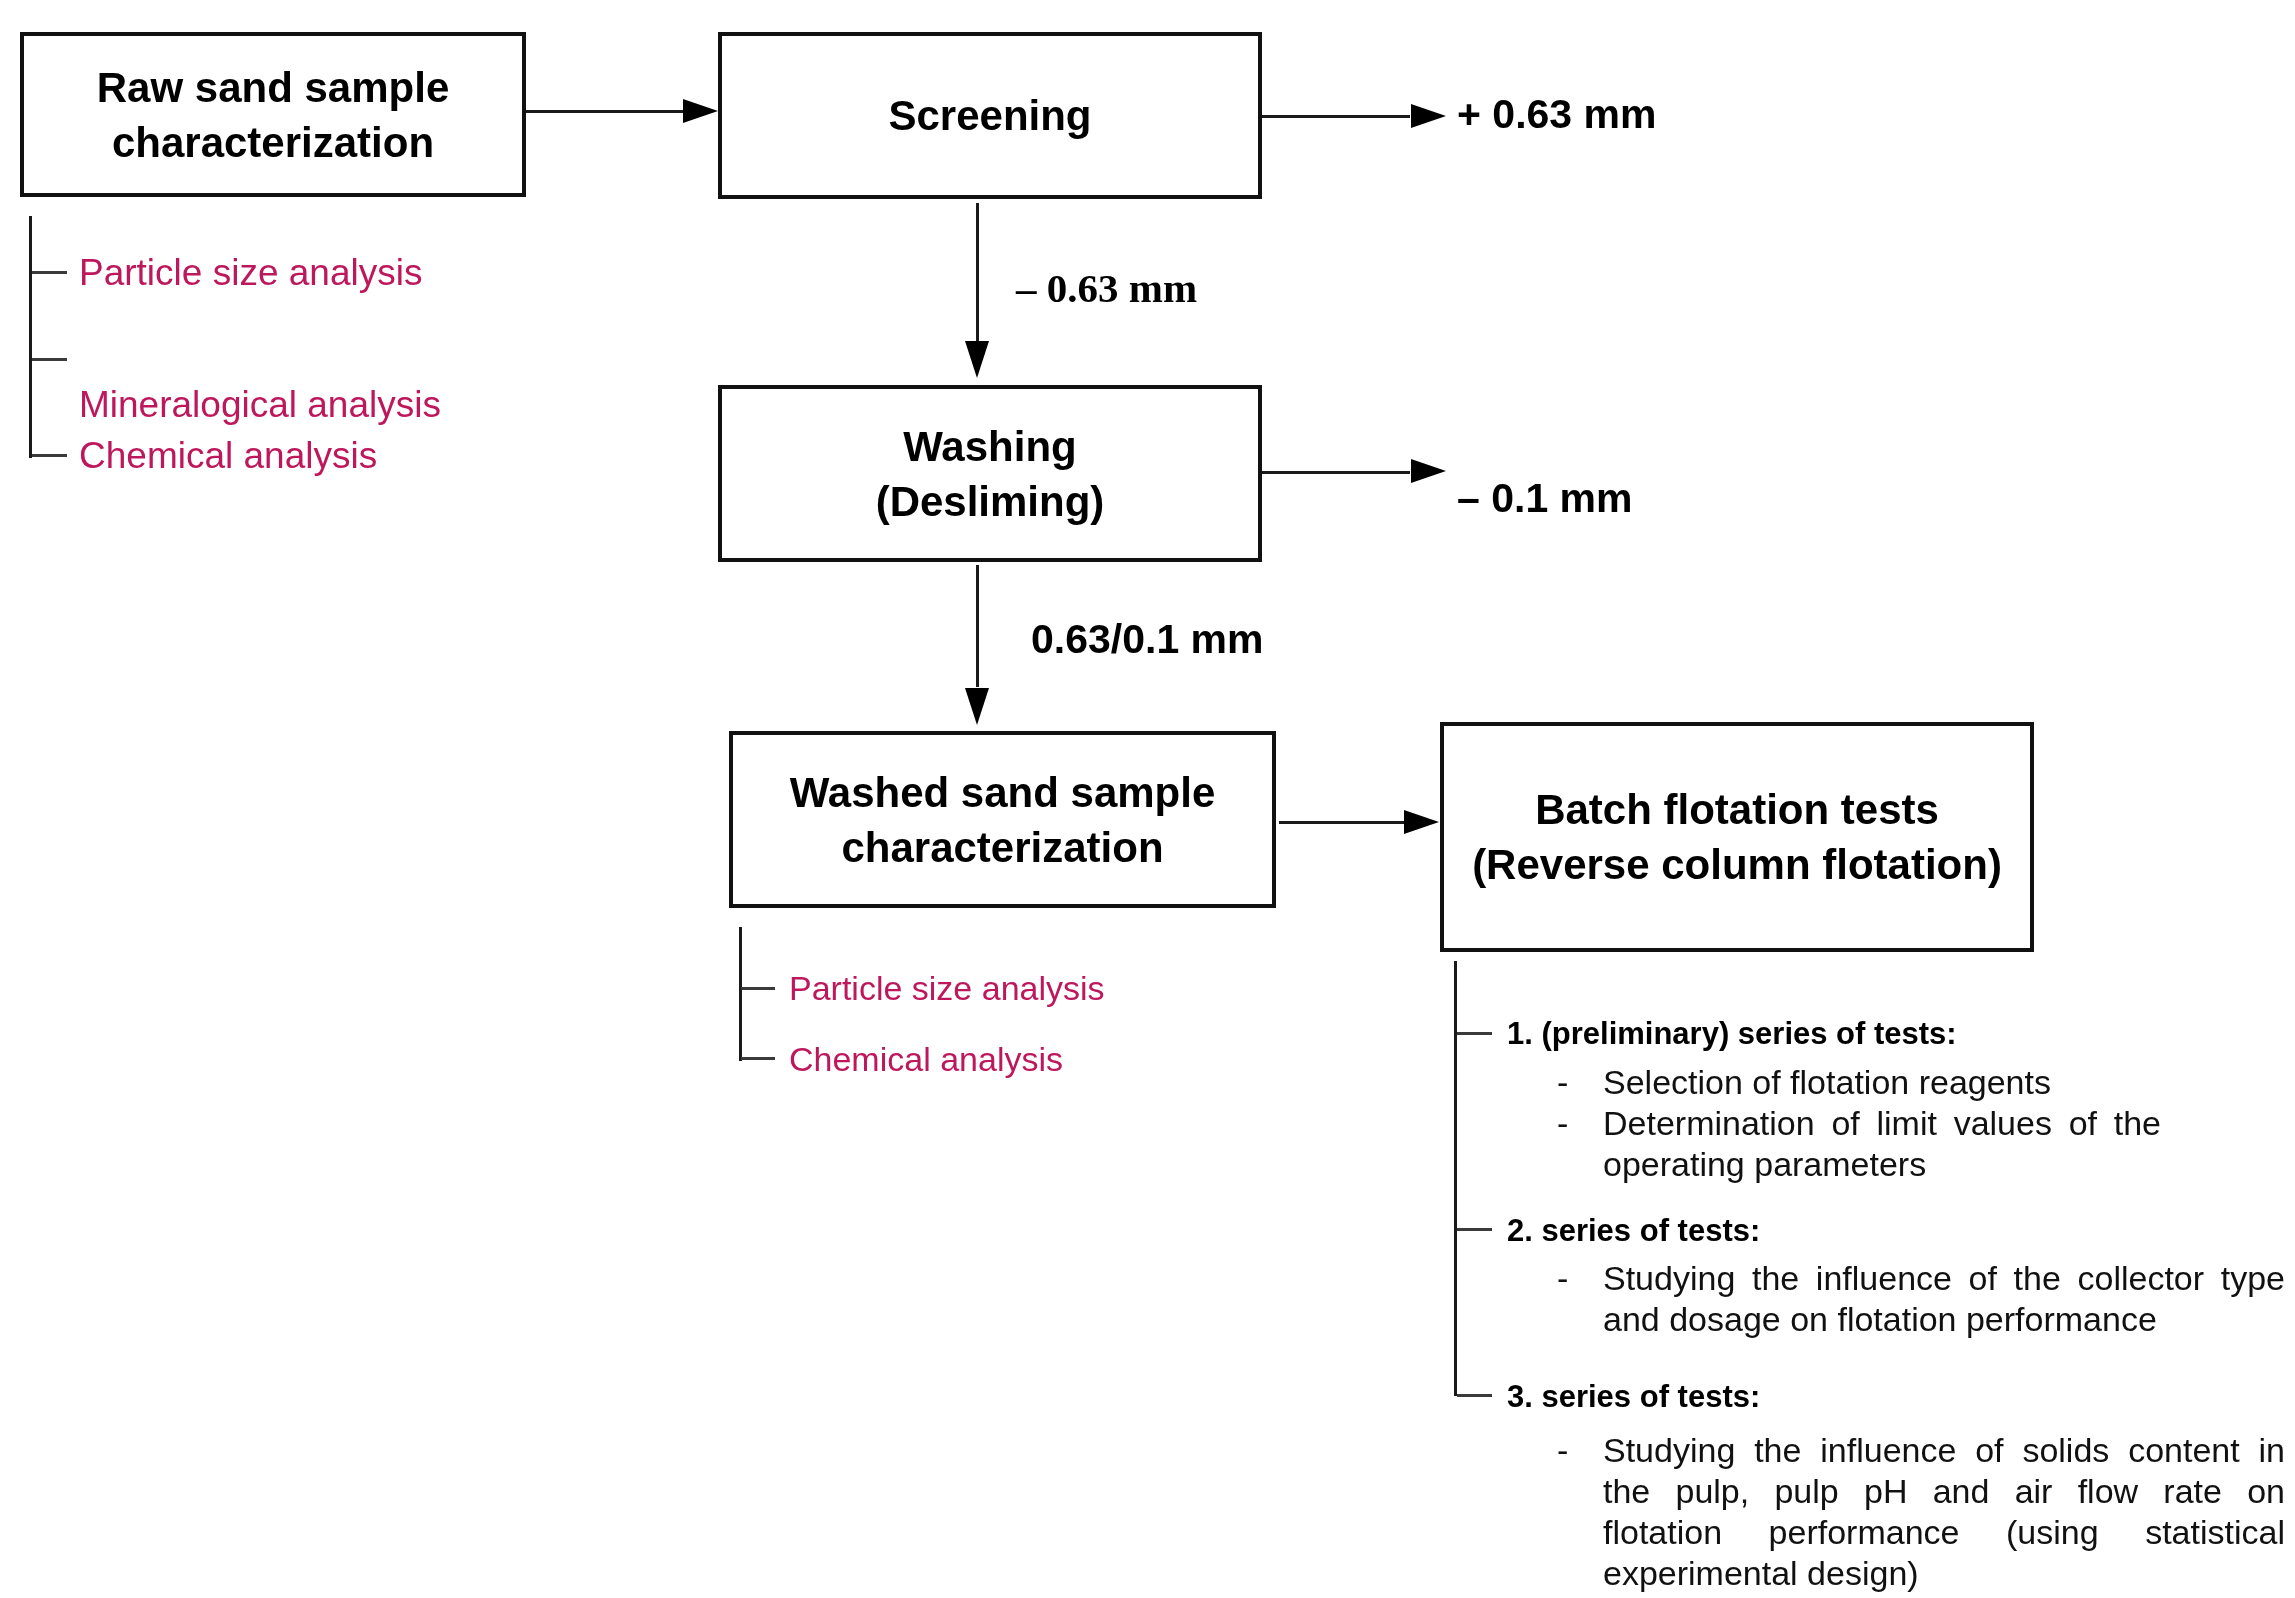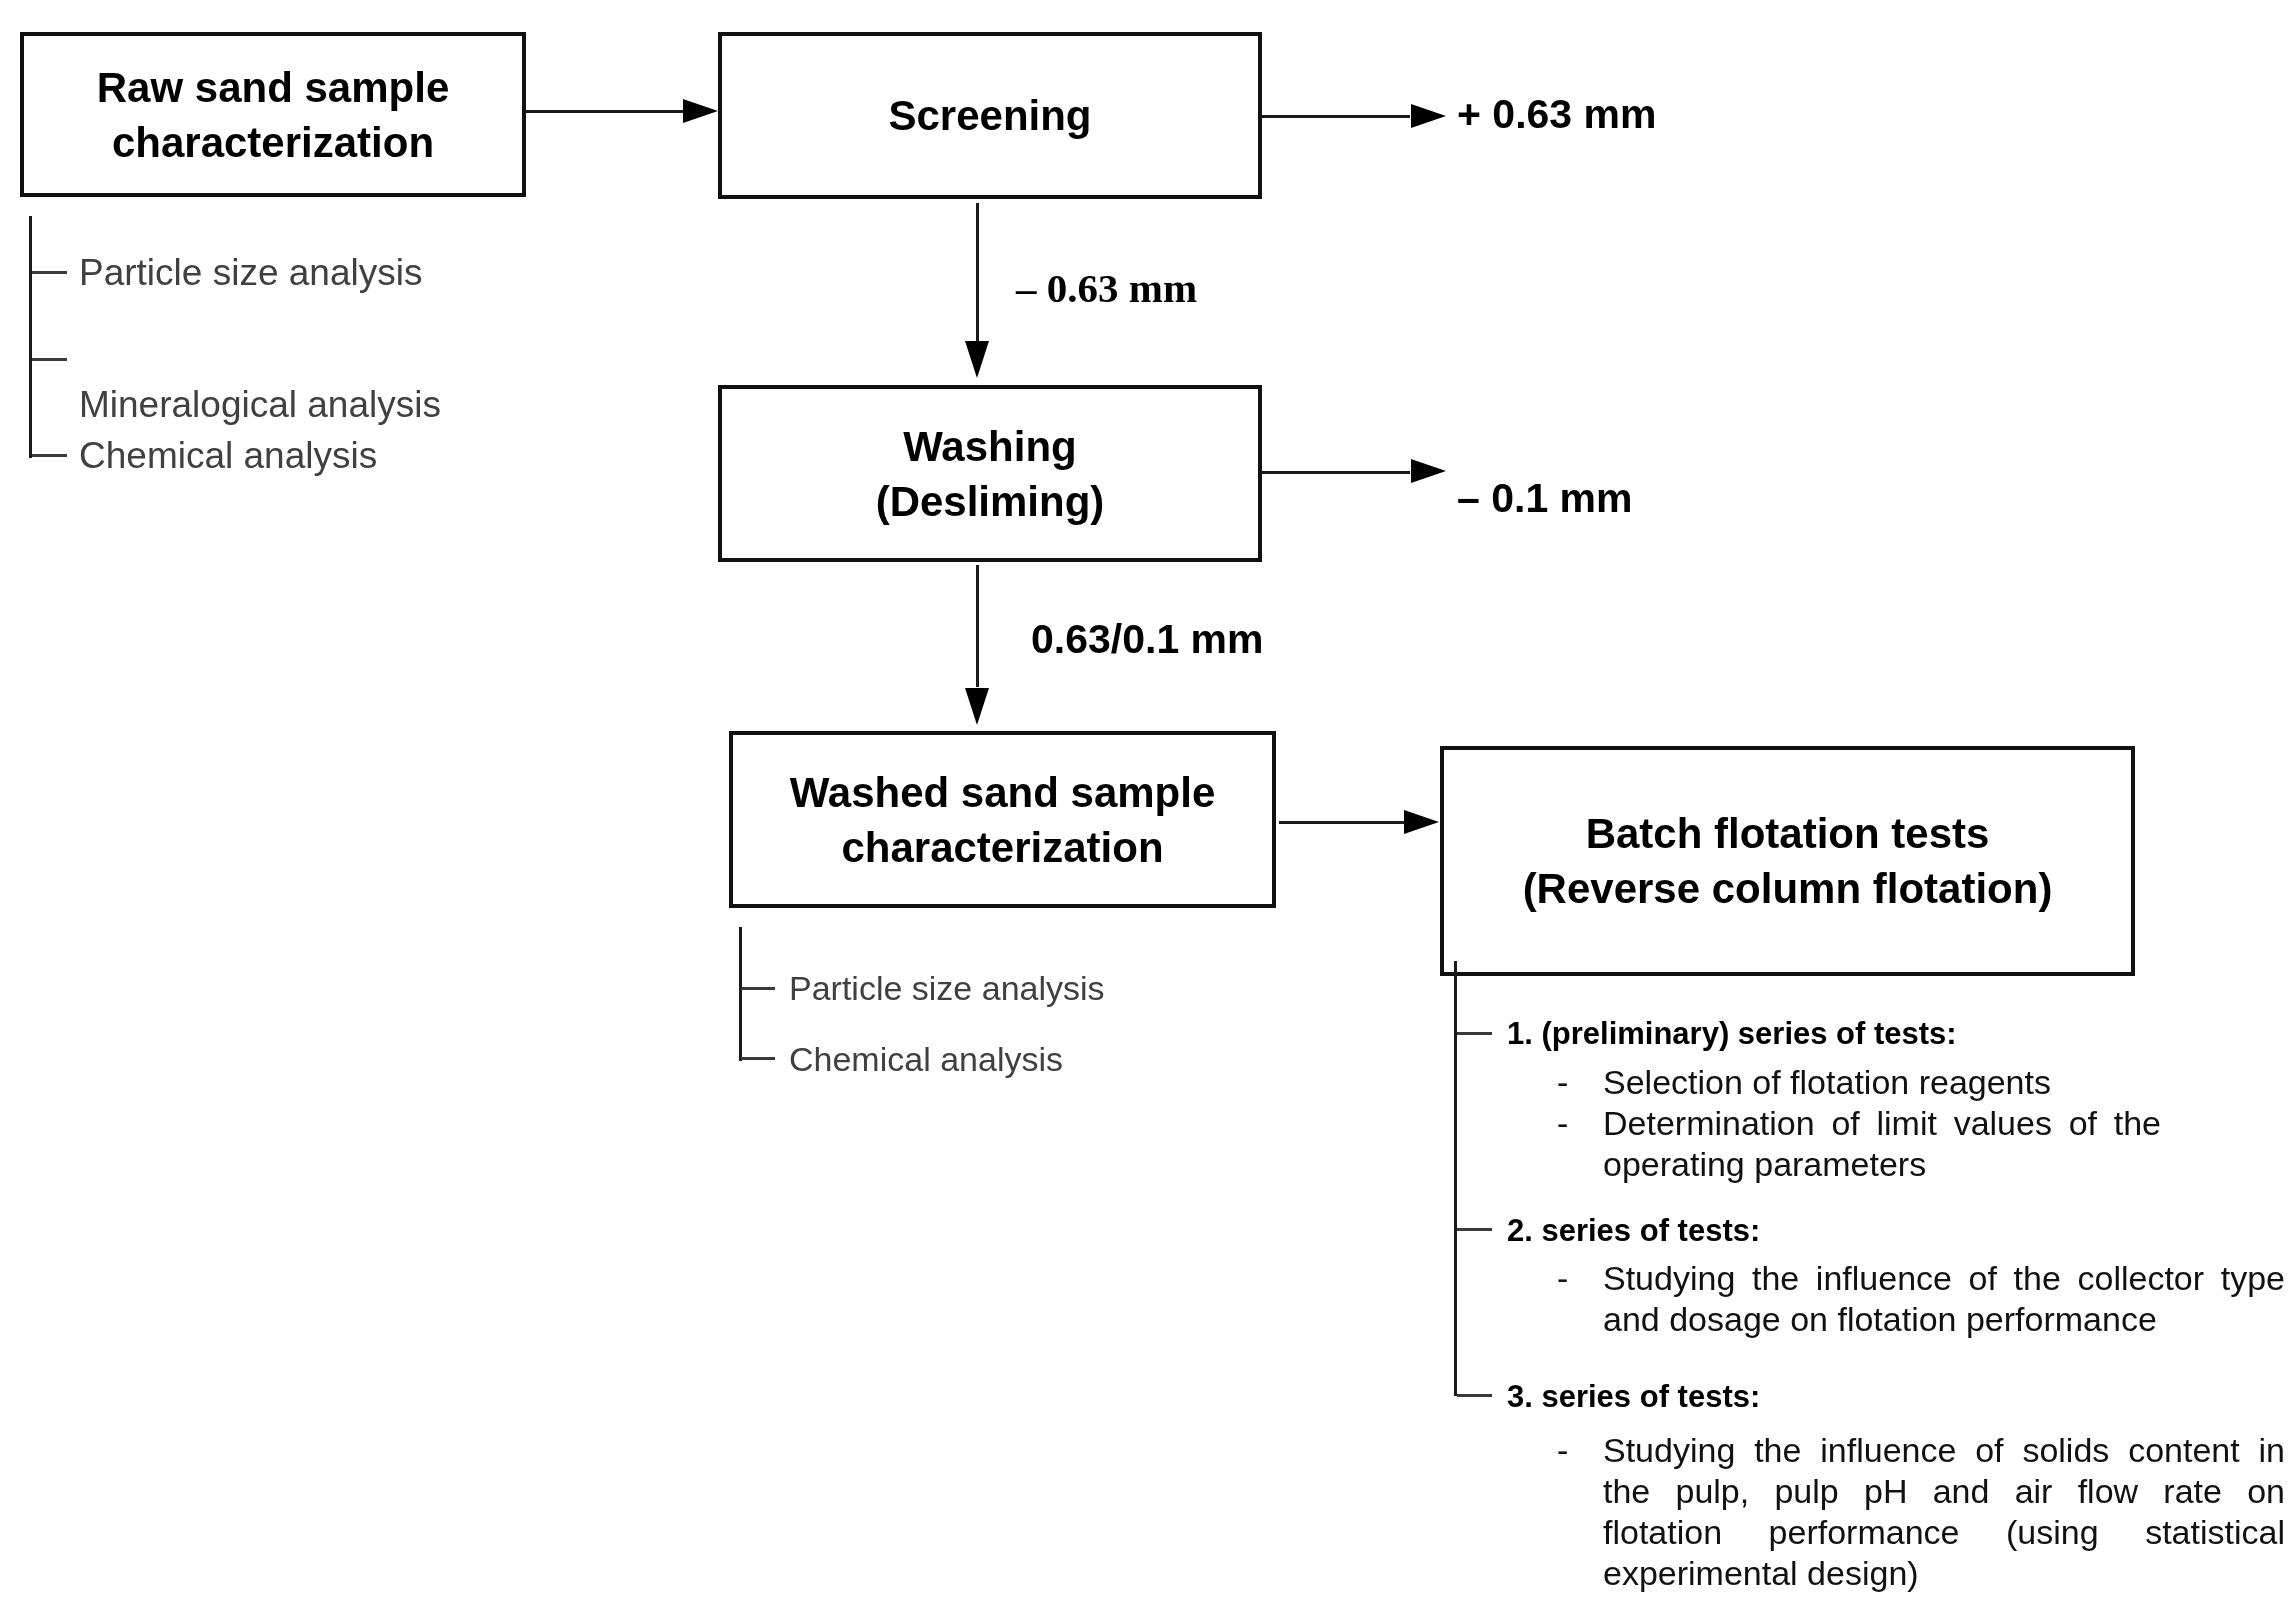--- a/index.html
+++ b/index.html
@@ -23,21 +23,21 @@
     justify-content: center;
     text-align: center;
     font-weight: bold;
     font-size: 42px;
     line-height: 55px;
   }
   .box-raw      { left: 20px;   top: 32px;   width: 506px; height: 165px; }
   .box-screen   { left: 718px; top: 32px;   width: 544px; height: 167px; }
   .box-wash     { left: 718px; top: 385px;  width: 544px; height: 177px; }
   .box-washed   { left: 729px; top: 731px; width: 547px; height: 177px; }
-  .box-batch    { left: 1440px; top: 746px; width: 695px; height: 230px; }
+  .box-batch    { left: 1440px; top: 722px; width: 594px; height: 230px; }
 
   .hline, .vline, .tick { position: absolute; background: #1a1a1a; }
   .hline { height: 2.8px; }
   .vline { width: 2.8px; }
   .tick  { height: 2.8px; background: #3a3a3a; }
 
   .arrowhead-right {
     position: absolute; width: 0; height: 0;
     border-top: 12.7px solid transparent;
     border-bottom: 12.7px solid transparent;
@@ -55,21 +55,21 @@
     font-weight: bold;
     font-size: 41px;
     line-height: 49px;
     white-space: nowrap;
   }
   .side-item {
     position: absolute;
     font-size: 37px;
     line-height: 37px;
     white-space: nowrap;
-    color: #404040;
+    color: #be185d;
   }
   .side-item.small { font-size: 34px; line-height: 34px; }
 
   .series-title {
     position: absolute;
     left: 1507px;
     font-weight: bold;
     font-size: 31px;
     line-height: 49px;
     white-space: nowrap;

